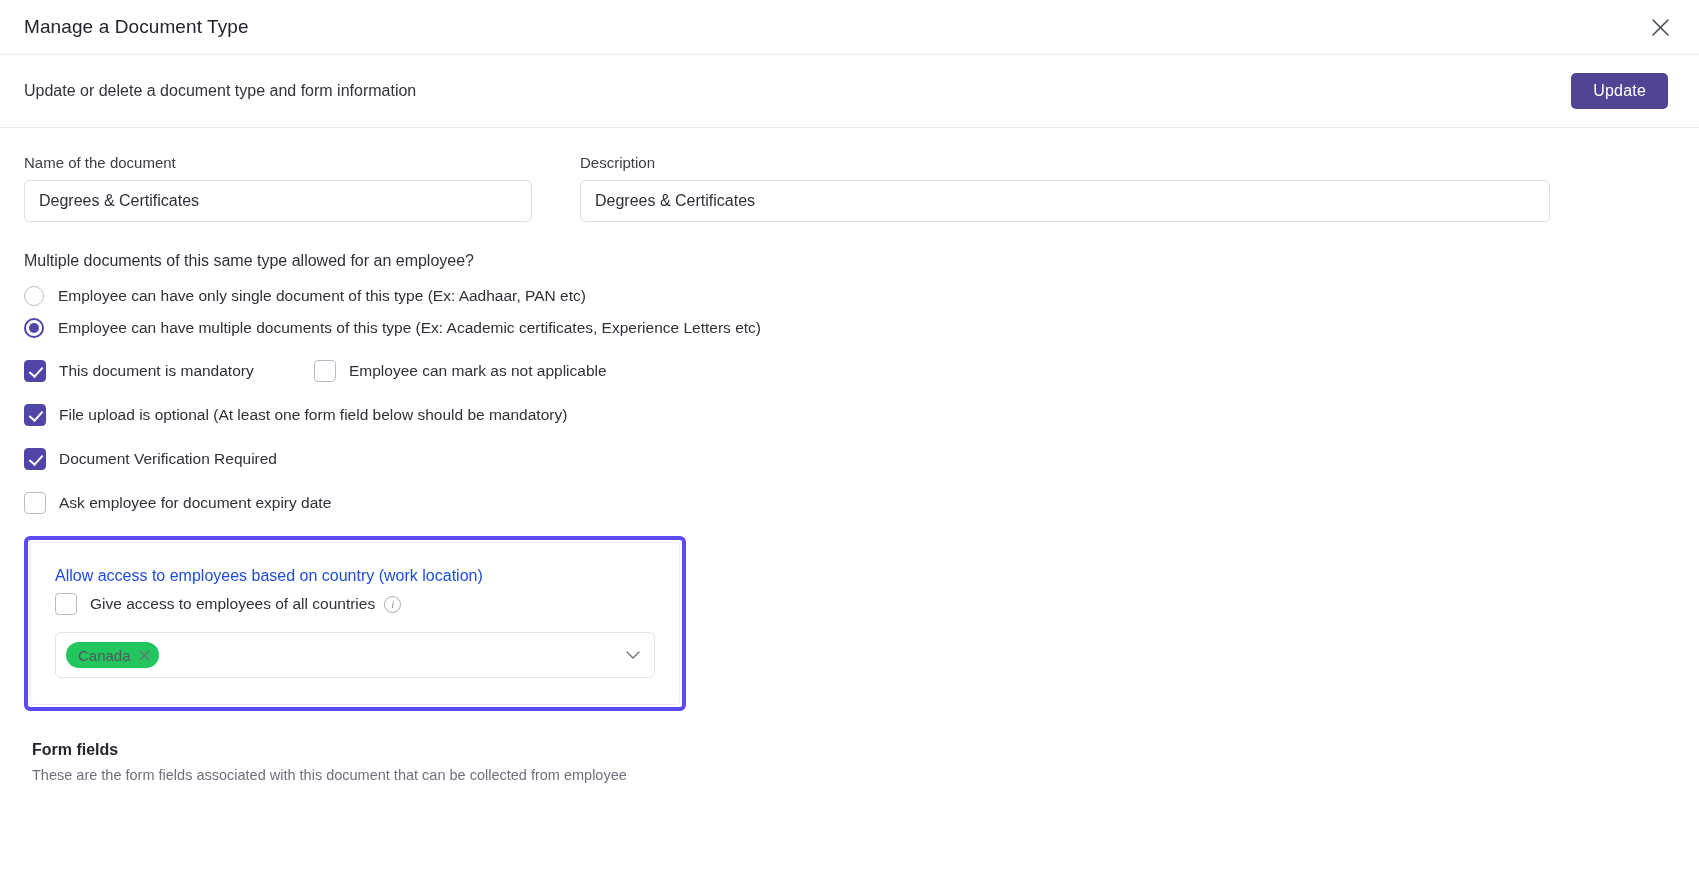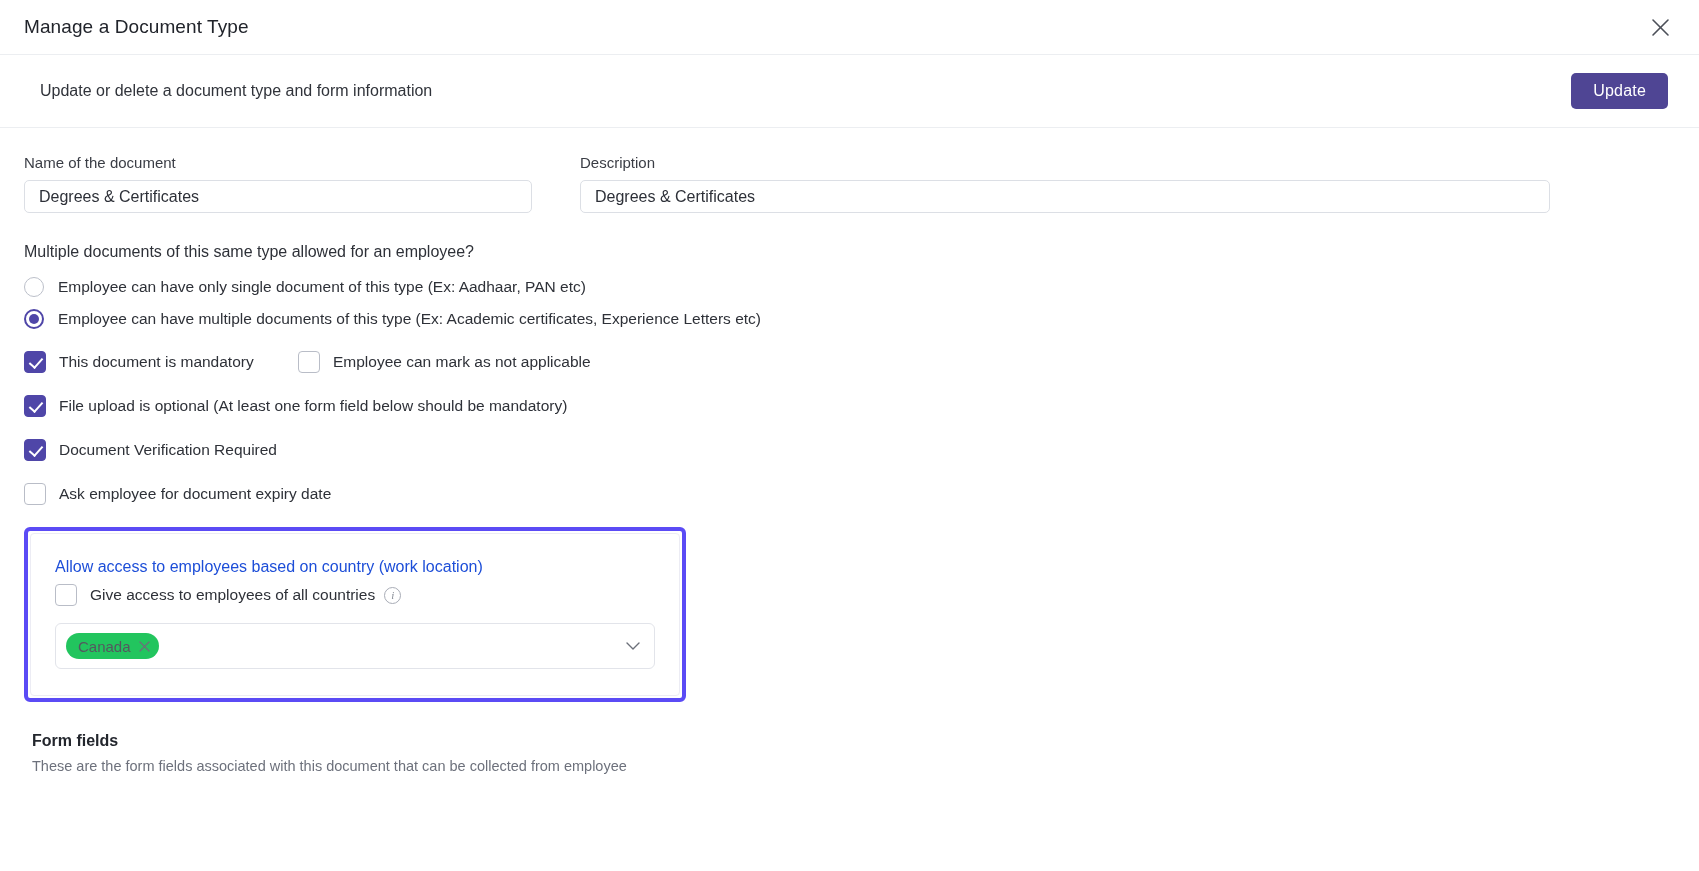--- a/index.html
+++ b/index.html
@@ -42,21 +42,21 @@
   }
   .close-btn svg { display: block; }
 
   
   .sub-header {
     position: relative;
     height: 73px;
     border-bottom: 1px solid #eceef1;
     display: flex;
     align-items: center;
-    padding: 0 40px;
+    padding: 0 24px;
     background: #ffffff;
   }
   .sub-header-text {
     font-size: 16px;
     color: #30333a;
     font-weight: 400;
   }
   .update-btn {
     position: absolute;
     right: 31px;
@@ -89,21 +89,21 @@
 
   .field-label {
     display: block;
     font-size: 15px;
     color: #3a3d45;
     margin-bottom: 9px;
     font-weight: 400;
   }
   .text-input {
     width: 100%;
-    height: 33px;
+    height: 42px;
     border: 1px solid #dcdfe5;
     border-radius: 5px;
     padding: 0 14px;
     font-size: 16px;
     font-family: "Liberation Sans", sans-serif;
     color: #2d3038;
     background: #ffffff;
     outline: none;
   }
 
@@ -150,20 +150,21 @@
   .check-row {
     display: flex;
     align-items: center;
     cursor: pointer;
   }
   .checkboxes { margin-top: 22px; }
   .check-line {
     display: flex;
     align-items: flex-start;
     margin-bottom: 22px;
+    gap: 16px;
   }
   .check-line.pair > .check-row:first-child { width: 274px; }
 
   .cbox {
     width: 22px;
     height: 22px;
     border-radius: 4px;
     border: 1.5px solid #b9bdc7;
     background: #ffffff;
     flex: 0 0 auto;

